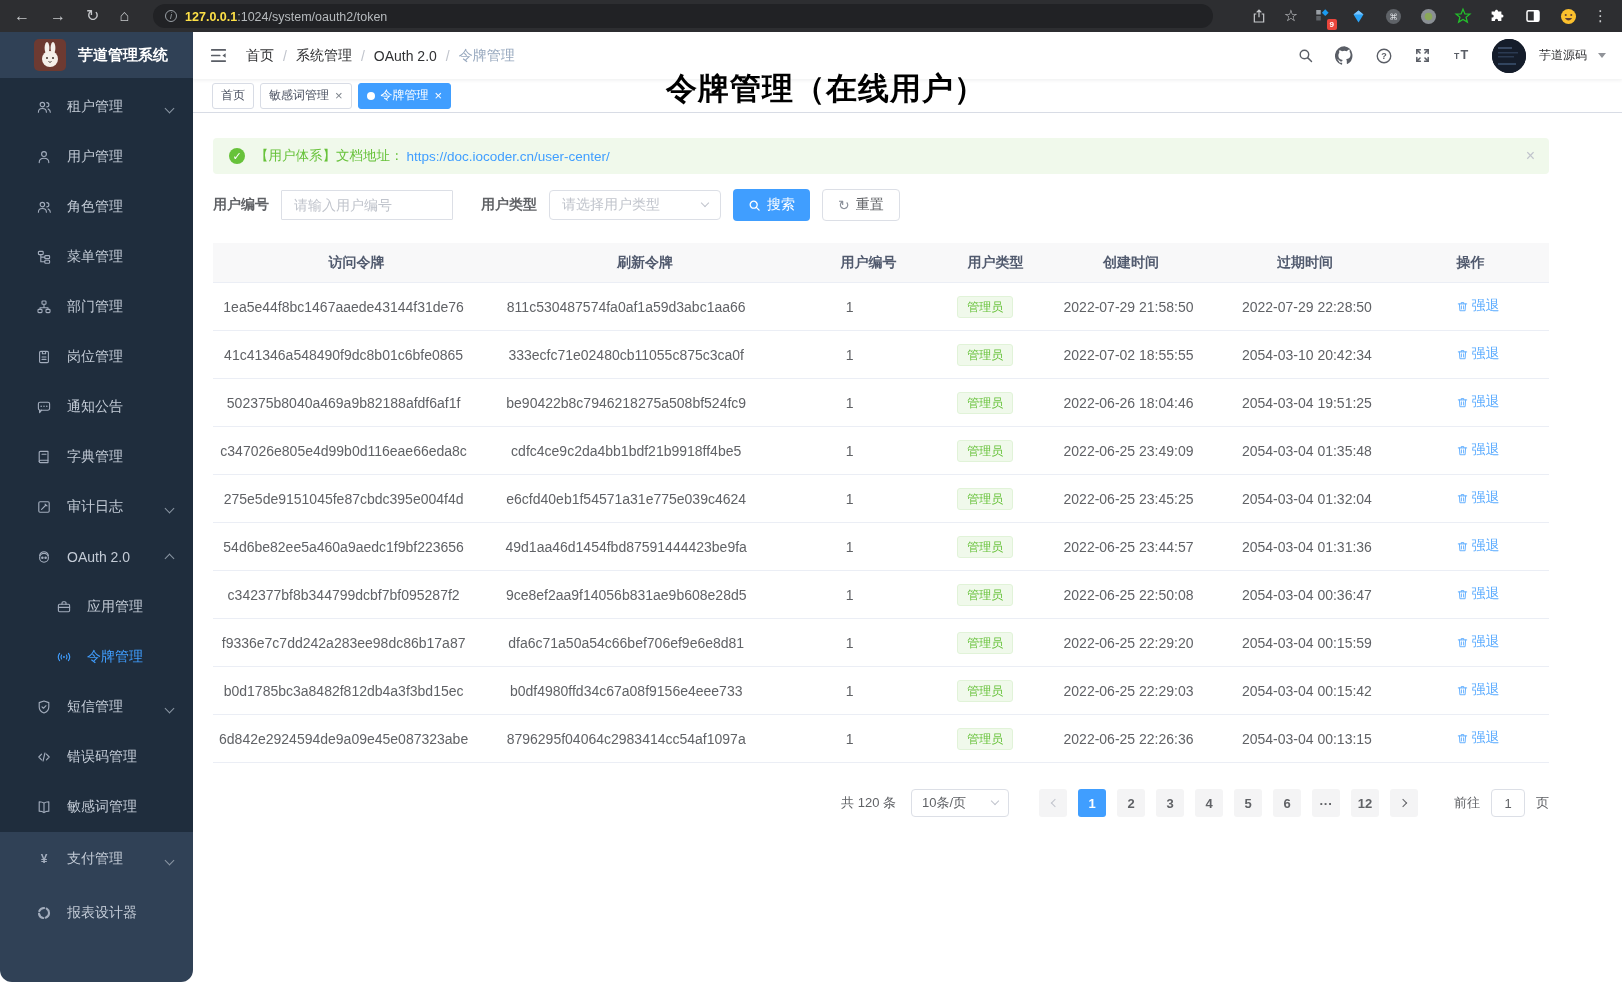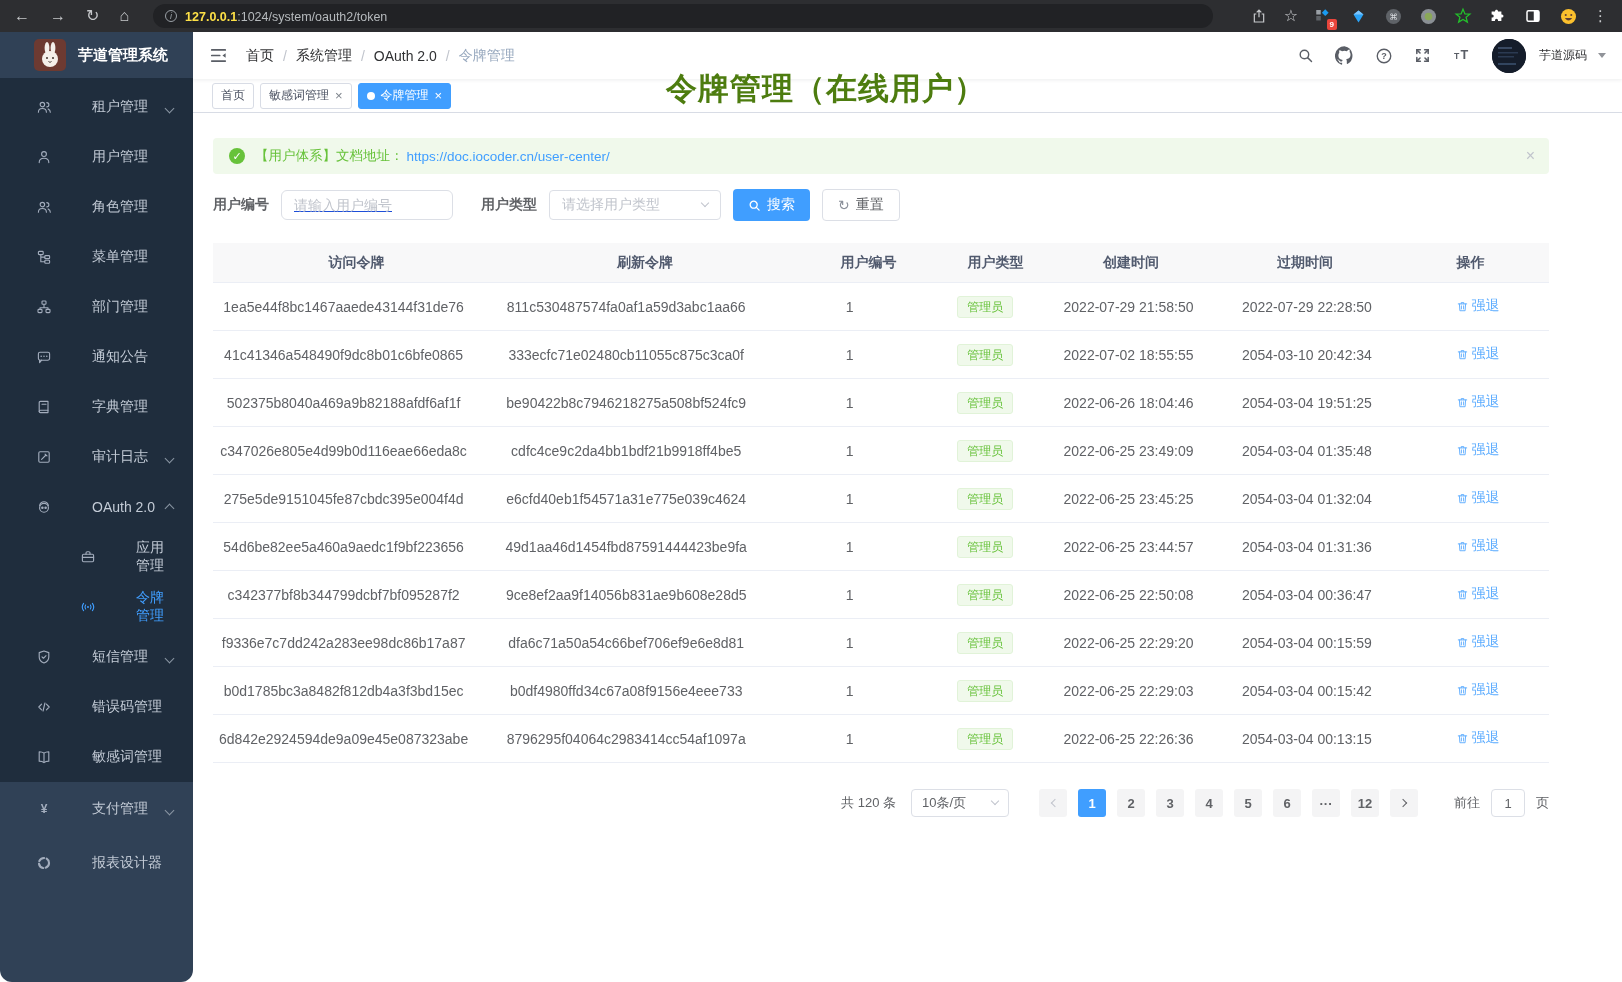--- a/index.html
+++ b/index.html
@@ -21,23 +21,23 @@
                padding:1px 3px; border-radius:2px; font-weight:700; }
   .dots { color:#c6c8cb; font-size:15px; letter-spacing:0; }
 
   
   .app { display:flex; height:950px; }
   .sidebar { width:193px; background:#304156; flex:none; display:flex; flex-direction:column;border-radius:12px; }
   .logo-bar { height:46px; display:flex; align-items:center; padding-left:34px; gap:12px; background:#304156; }
   .logo-title { color:#fff; font-size:15px; font-weight:700; }
   .menu-block { padding-top:4px; background:#1f2d3d; }
   .menu-item { height:50px; display:flex; align-items:center; padding:0 18px 0 36px; color:#c3cbd6;
-               font-size:14px; position:relative; cursor:pointer; background:#1f2d3d;gap:25px; }
+               font-size:14px; position:relative; cursor:pointer; background:#1f2d3d; }
   .menu-item.top { background:#304156; height:54px; }
-  .menu-item.indent { padding-left:80px; }
+  .menu-item.indent { padding-left:56px; }
   .menu-item.active { color:#409eff; }
   .menu-icon { width:16px; height:16px; margin-right:15px; color:#a3adbd; display:flex; align-items:center; flex:none;}
   .menu-item.active .menu-icon { color:#409eff; }
   .menu-icon svg { width:16px; height:16px; }
   .menu-arrow { position:absolute; right:20px; color:#8a96a3; }
   .chev { display:inline-block; width:7px; height:7px; border-right:1.5px solid currentColor;
           border-bottom:1.5px solid currentColor; }
   .chev.down { transform:rotate(45deg); margin-top:-4px; }
   .chev.up { transform:rotate(-135deg); margin-top:4px; }
 
@@ -76,22 +76,22 @@
   .alert { width:1336px; height:36px; background:#f0f9eb; border-radius:4px; display:flex; align-items:center;
            padding:0 16px; position:relative; font-size:13.5px; }
   .alert-check { width:16px; height:16px; background:#67c23a; border-radius:50%; color:#fff; font-size:11px;
                  display:flex; align-items:center; justify-content:center; margin-right:10px; flex:none; }
   .alert-text { color:#67c23a; }
   .alert-link { color:#409eff; margin-left:3px; cursor:pointer; text-decoration:none; }
   .alert-x { position:absolute; right:14px; color:#c0c4cc; font-size:16px; cursor:pointer; }
 
   .filters { margin-top:15px; display:flex; align-items:center; }
   .f-label { font-size:14px; font-weight:700; color:#606266; margin-right:12px; }
-  .f-input { width:172px; height:30px; border:1px solid #dcdfe6; border-radius:6px; padding:0 12px;
-             font-size:14px; color:#1d4ed8; outline:none; font-family:inherit;text-decoration:underline; }
+  .f-input { width:172px; height:30px; border:1px solid #dcdfe6; border-radius:1px; padding:0 12px;
+             font-size:14px; color:#c2410c; outline:none; font-family:inherit; }
   .f-input::placeholder { color:#c0c4cc; }
   .f-select { width:172px; height:30px; border:1px solid #dcdfe6; border-radius:4px; padding:0 12px;
               font-size:14px; color:#c0c4cc; display:flex; align-items:center; justify-content:space-between;
               cursor:pointer; background:#fff; }
   .f-select .chev { width:6px; height:6px; color:#c0c4cc; }
   .gap28 { width:28px; } .gap12 { width:12px; }
   .btn { height:32px; border-radius:4px; font-size:14px; display:flex; align-items:center; gap:6px;
          padding:0 15px; cursor:pointer; border:none; font-family:inherit; }
   .btn-primary { background:#409eff; color:#fff; }
   .btn-plain { background:#fff; color:#606266; border:1px solid #dcdfe6; }
@@ -265,20 +265,29 @@
               <rect x="2.5" y="13" width="5" height="4" rx="1"></rect>
               <rect x="12.5" y="13" width="5" height="4" rx="1"></rect>
               <path d="M10 6.5V11M5 13v-2h10v2"></path>
             </svg>
           </span>
           <span class="menu-label">部门管理</span>
         </div>
         <div class="menu-item">
           <span class="menu-icon">
             <svg viewBox="0 0 20 20" fill="none" stroke="currentColor" stroke-width="1.4" stroke-linecap="round" stroke-linejoin="round">
+              <rect x="4.5" y="3" width="11" height="14" rx="1.5"></rect>
+              <path d="M8 3.2V6h4V3.2M7.5 10h5M7.5 13h5"></path>
+            </svg>
+          </span>
+          <span class="menu-label">岗位管理</span>
+        </div>
+        <div class="menu-item">
+          <span class="menu-icon">
+            <svg viewBox="0 0 20 20" fill="none" stroke="currentColor" stroke-width="1.4" stroke-linecap="round" stroke-linejoin="round">
               <rect x="3" y="4" width="14" height="10" rx="2"></rect>
               <path d="M7 14l-2.5 3v-3"></path>
               <path d="M6.5 9h.01M10 9h.01M13.5 9h.01" stroke-width="2"></path>
             </svg>
           </span>
           <span class="menu-label">通知公告</span>
         </div>
         <div class="menu-item">
           <span class="menu-icon">
             <svg viewBox="0 0 20 20" fill="none" stroke="currentColor" stroke-width="1.4" stroke-linecap="round" stroke-linejoin="round">
@@ -369,21 +378,21 @@
             <svg viewBox="0 0 20 20" fill="none" stroke="currentColor" stroke-width="2.6" stroke-linecap="round">
               <circle cx="10" cy="10" r="6.3" stroke-dasharray="7.5 3.3"></circle>
             </svg>
           </span>
           <span class="menu-label">报表设计器</span>
         </div>
       </div>
   </aside>
 
   <div class="main">
-    <div class="annotation" id="annotation" style="color: #4d7c0f;">令牌管理（在线用户）</div>
+    <div class="annotation" id="annotation" style="color: #000000;">令牌管理（在线用户）</div>
 
     <div class="navbar">
       <span class="hamburger">
         <svg viewBox="0 0 24 24" width="19" height="19" fill="none" stroke="currentColor" stroke-width="2.2" stroke-linecap="round">
             <path d="M3.5 5h17M3.5 12h10M3.5 19h17"></path>
             <path d="M21 9.2L17 12l4 2.8z" fill="currentColor" stroke="none"></path>
           </svg>
       </span>
       <div class="breadcrumb" id="breadcrumb">
           <span class="crumb">首页</span>

